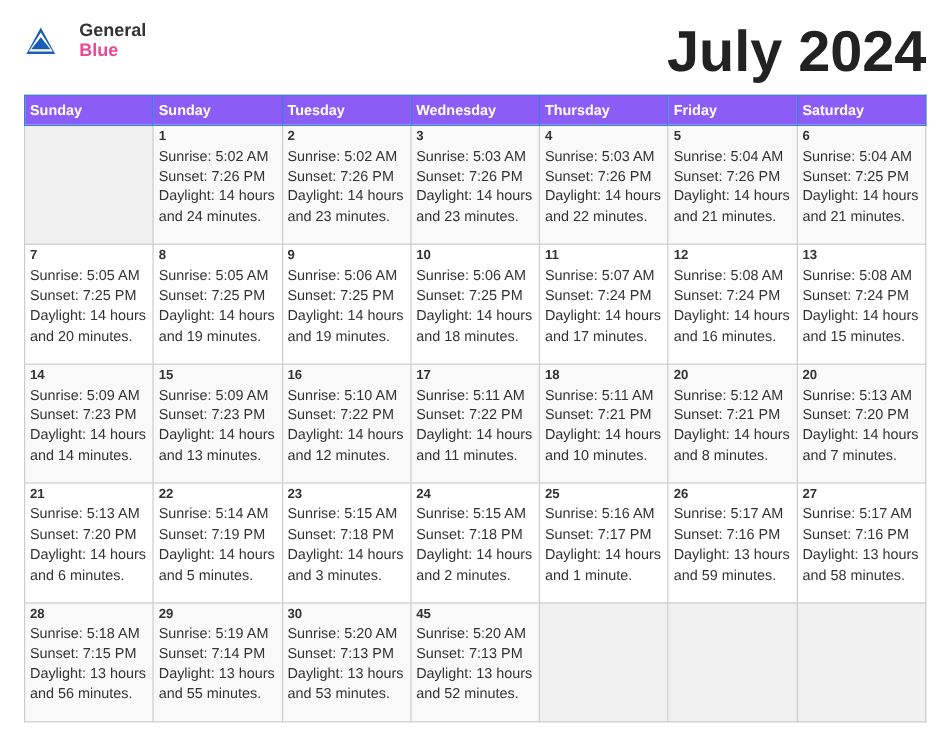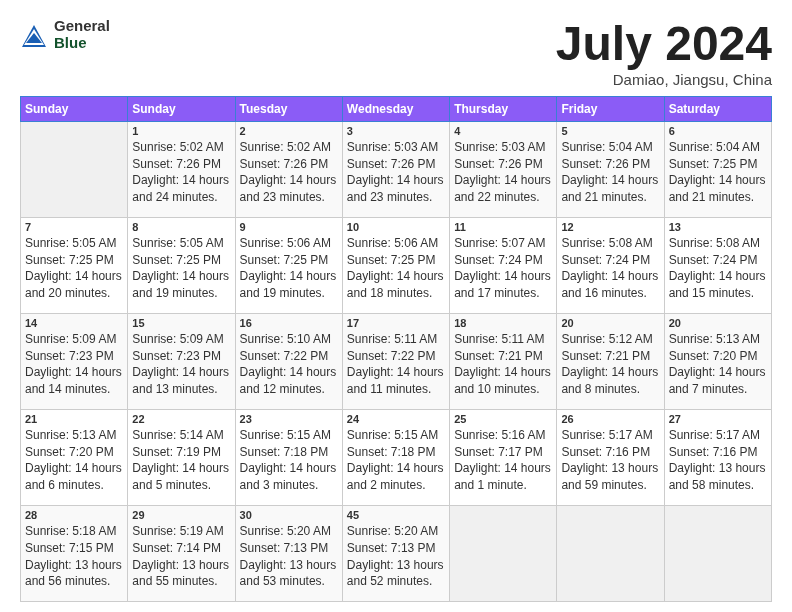--- a/index.html
+++ b/index.html
@@ -18,37 +18,37 @@
       flex-direction: column;
     }
     .header {
       display: flex;
       justify-content: space-between;
       align-items: flex-start;
       margin-bottom: 8px;
     }
     .logo {
       display: flex;
-      align-items: flex-end;
-      gap: 4px;
+      align-items: center;
+      gap: 16px;
     }
     .logo-text {
       display: flex;
       flex-direction: column;
       line-height: 1.1;
     }
     .logo-general {
       font-size: 15px;
       font-weight: bold;
       color: #333;
     }
     .logo-blue {
       font-size: 15px;
       font-weight: bold;
-      color: #14532d;
+      color: #ec4899;
     }
     .logo-icon {
       width: 28px;
       height: 28px;
       margin-right: 2px;
     }
     .title-area {
       text-align: right;
     }
     .main-title {
@@ -114,21 +114,20 @@
         <polygon points="14,6 24,22 4,22" fill="white"></polygon>
         <polygon points="14,10 22,20 6,20" fill="#1a5fb4"></polygon>
       </svg>
       <div class="logo-text">
         <span class="logo-general">General</span>
         <span class="logo-blue">Blue</span>
       </div>
     </div>
     <div class="title-area">
       <div class="main-title">July 2024</div>
-      <div class="subtitle">Damiao, Jiangsu, China</div>
     </div>
   </div>
 
   <table class="calendar">
     <thead>
       <tr>
       <th>Sunday</th>
           <th>Sunday</th>
           <th>Tuesday</th>
           <th>Wednesday</th>

